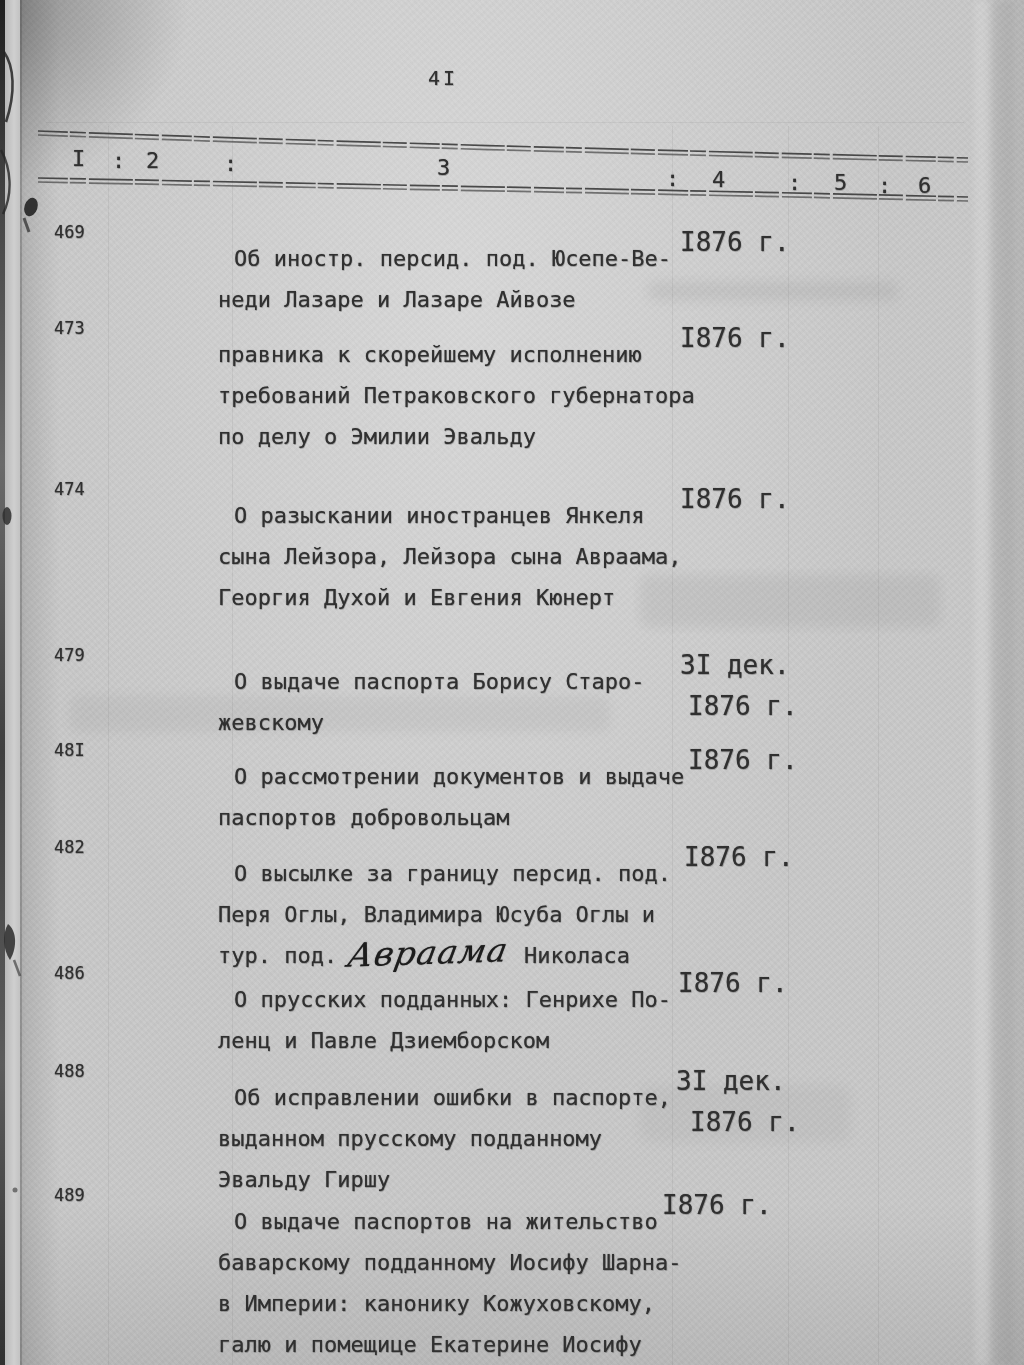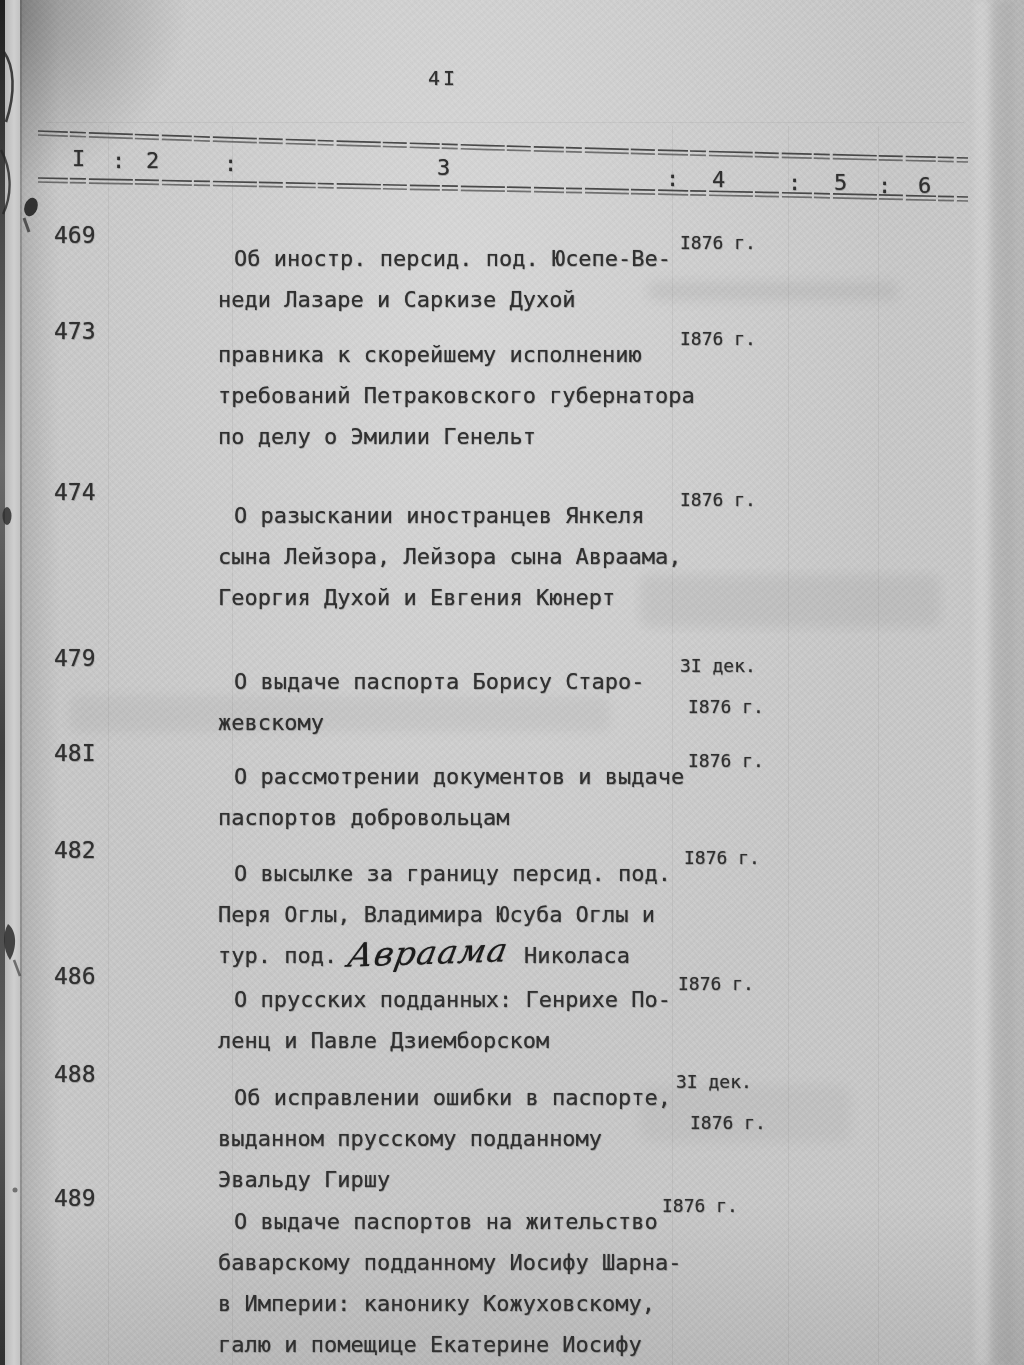--- a/index.html
+++ b/index.html
@@ -27,25 +27,25 @@
   }
   .pageno{
     position:absolute;left:428px;top:66px;
     font-size:20px;letter-spacing:3px;
   }
   
   .rules{position:absolute;left:30px;top:120px;width:960px;height:95px;}
   .hcell{position:absolute;font-size:22px;}
   
   .entry{position:absolute;left:0;top:0;width:1024px;}
-  .no{position:absolute;left:54px;top:0;font-size:23px;}
+  .no{position:absolute;left:54px;top:0;font-size:17px;}
   .body{position:absolute;left:218px;top:16px;width:480px;font-size:22px;line-height:41px;}
   .body .line{height:41px;}
   .body .line.indent{padding-left:16px;}
-  .date{position:absolute;top:0;font-size:18px;line-height:41px;}
+  .date{position:absolute;top:0;font-size:26px;line-height:41px;}
   .date .line{height:41px;}
   .hand{
     display:inline-block;
     font-family:"DejaVu Serif","Liberation Serif",serif;
     font-style:italic;
     font-size:33px;
     line-height:20px;
     letter-spacing:1px;
     color:#1d1d1d;
     transform:skewX(-12deg) rotate(-2deg) translateY(1px);
@@ -123,33 +123,33 @@
     <span class="hcell typed" style="left:788px;top:170px;">:</span>
     <span class="hcell typed" style="left:834px;top:170px;">5</span>
     <span class="hcell typed" style="left:878px;top:173px;">:</span>
     <span class="hcell typed" style="left:918px;top:173px;">6</span>
   </div>
 
   <div class="entry" style="top:222px;">
     <div class="no typed">469</div>
     <div class="body">
       <div class="line typed indent">Об иностр. персид. под. Юсепе-Ве-</div>
-      <div class="line typed">неди Лазаре и Саркизе Духой</div>
+      <div class="line typed">неди Лазаре и Лазаре Айвозе</div>
     </div>
     <div class="date" style="left:680px;">
       <div class="line typed">I876 г.</div>
     </div>
   </div>
 
   <div class="entry" style="top:318px;">
     <div class="no typed">473</div>
     <div class="body">
       <div class="line typed">правника к скорейшему исполнению</div>
       <div class="line typed">требований Петраковского губернатора</div>
-      <div class="line typed">по делу о Эмилии Генельт</div>
+      <div class="line typed">по делу о Эмилии Эвальду</div>
     </div>
     <div class="date" style="left:680px;">
       <div class="line typed">I876 г.</div>
     </div>
   </div>
 
   <div class="entry" style="top:479px;">
     <div class="no typed">474</div>
     <div class="body">
       <div class="line typed indent">О разыскании иностранцев Янкеля</div>

